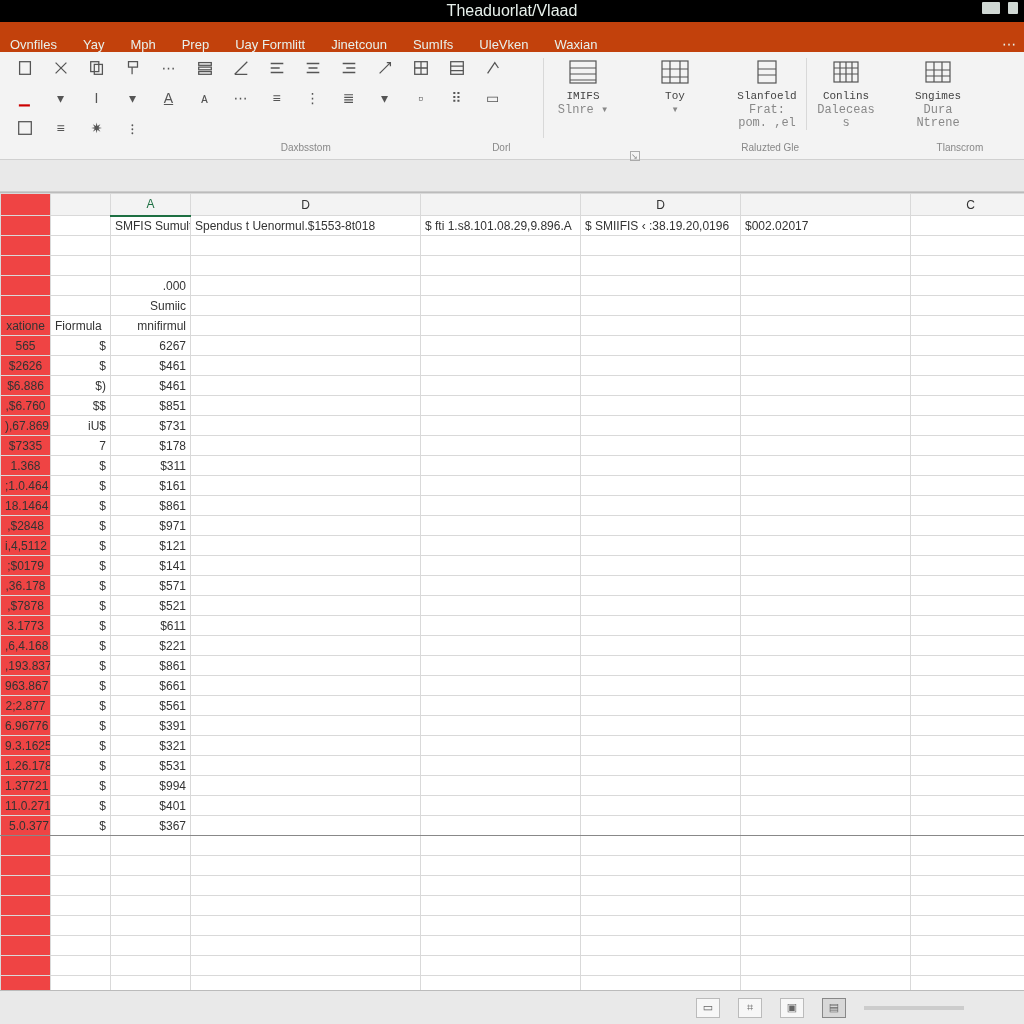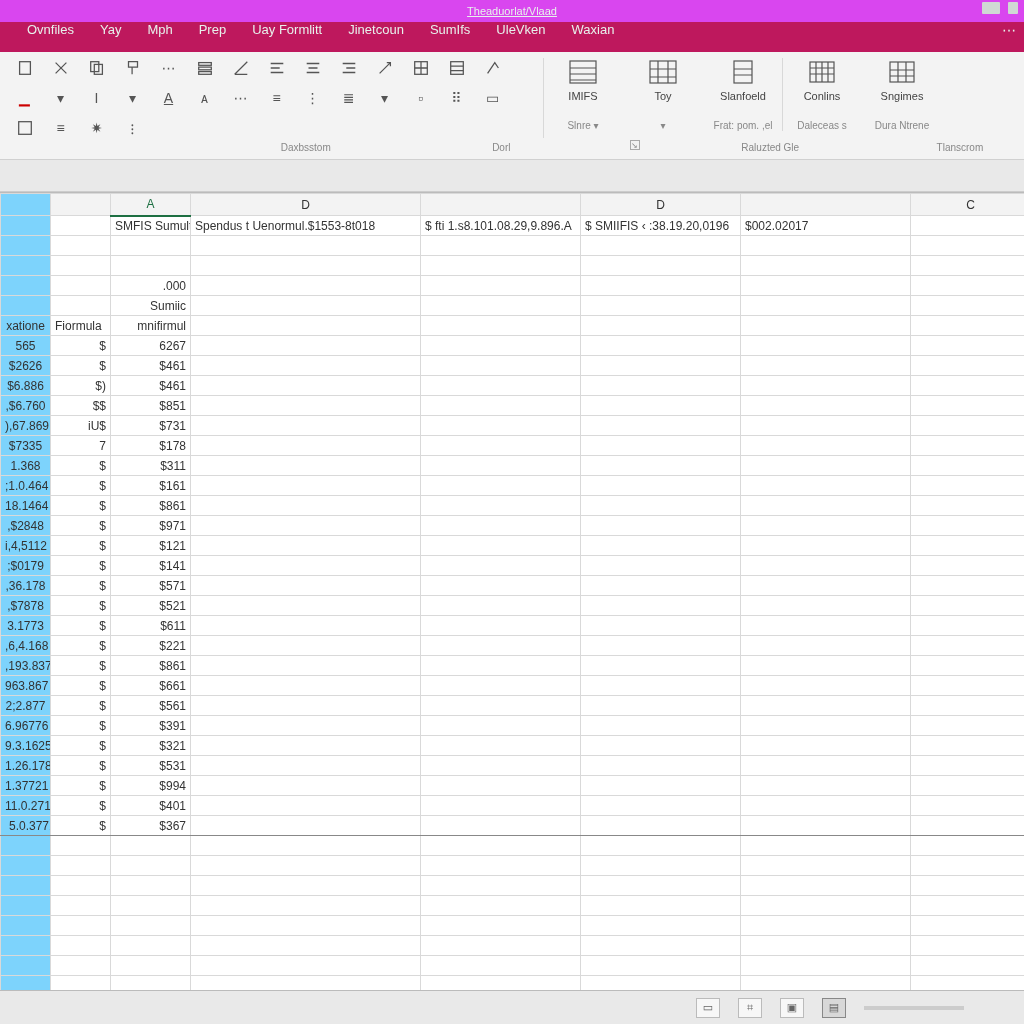--- a/index.html
+++ b/index.html
@@ -1,54 +1,54 @@
 <!DOCTYPE html>
 <html><head>
 <meta charset="utf-8">
 <style>
   * { box-sizing: border-box; margin: 0; padding: 0; }
   html, body { width: 1024px; height: 1024px; font-family: "Segoe UI", Arial, sans-serif; background: #c8c8c8; overflow: hidden; }
   .app { width: 1024px; height: 1024px; display: flex; flex-direction: column; }
 
   
-  .titlebar { height: 22px; background: #d946ef; color: #e8f1ec; display: flex; align-items: center; justify-content: center; font-size: 11px; position: relative; text-decoration: underline; }
+  .titlebar { height: 22px; background: #000000; color: #e8f1ec; display: flex; align-items: center; justify-content: center; font-size: 16px; position: relative; }
   .titlebar .win-controls { position: absolute; right: 6px; top: 2px; display: flex; gap: 8px; }
   .win-controls .ctrl { width: 18px; height: 12px; background: #d0d8d4; border-radius: 1px; }
 
   
-  .menubar { height: 30px; background: #be185d; display: flex; align-items: flex-start; gap: 26px; padding: 0 27px; color: #e8f1ec; font-size: 13px; position: relative; }
+  .menubar { height: 30px; background: #c2410c; display: flex; align-items: flex-end; gap: 26px; padding: 0 10px; color: #e8f1ec; font-size: 13px; position: relative; }
   .menubar .tab { cursor: pointer; }
   .menubar .ellipsis { position: absolute; right: 8px; font-size: 14px; }
 
   
   .ribbon { background: #f3f3f3; border-bottom: 1px solid #d0d0d0; padding: 6px 4px 2px 4px; height: 108px; }
   .ribbon-row { display: flex; align-items: flex-start; gap: 0; }
   .ribbon-group { border-right: 1px solid #d8d8d8; padding: 0 8px; display: flex; flex-direction: column; align-items: center; }
-  .ribbon-group.big-icons { flex-direction: row; gap: 18px; align-items: flex-start; }
+  .ribbon-group.big-icons { flex-direction: row; gap: 30px; align-items: flex-start; font-family: Liberation Mono, monospace; }
   .icon-grid { display: flex; flex-wrap: wrap; gap: 10px 14px; width: 520px; }
   .icon-small { width: 22px; height: 20px; display: inline-flex; align-items: center; justify-content: center; color: #555; font-size: 14px; }
   .icon-small svg { width: 18px; height: 18px; stroke: #555; fill: none; stroke-width: 1.4; }
   .big-btn { display: flex; flex-direction: column; align-items: center; width: 62px; font-size: 10px; color: #444; text-align: center; line-height: 1.1; }
   .big-btn .bicon { width: 34px; height: 28px; margin-bottom: 4px; display:flex; align-items:center; justify-content:center; }
   .big-btn .bicon svg { width: 30px; height: 26px; stroke:#555; fill:none; stroke-width:1.2; }
   .big-btn .lbl1 { font-size: 11px; }
-  .big-btn .lbl2 { font-size: 10px; color:#888; margin-top:18px; }
-  .grp-label-row { display:flex; justify-content:space-around; font-size:10px; color:#888; margin-top:4px; padding: 0 8px; }
+  .big-btn .lbl2 { font-size: 12px; color:#888; margin-top:2px; }
+  .grp-label-row { display:flex; justify-content:space-around; font-size:10px; color:#888; margin-top:4px; padding: 0 8px; align-items: flex-end; }
   .grp-label { flex:0 0 auto; }
 
   
   .spacer { height: 32px; background:#e9e9e9; border-bottom:1px solid #ccc; }
 
   
   .grid-wrap { flex:1; background:#fff; overflow:hidden; position:relative; border-top:1px solid #bbb; }
   table.sheet { border-collapse: collapse; table-layout: fixed; width: 1024px; }
   .sheet th, .sheet td { border: 1px solid #d9d9d9; height: 20px; font-size: 12px; color:#333; padding: 0 4px; white-space: nowrap; overflow:hidden; }
   .sheet thead th { background:#f3f3f3; font-weight: normal; text-align:center; position:relative; height:22px; }
   .sheet thead th.selected { border-bottom: 2px solid #1d6f42; color:#1d6f42; }
-  .sheet .rowhdr { background:#7dd3fc; text-align:center; width:50px; }
+  .sheet .rowhdr { background:#ef4444; text-align:center; width:50px; }
   .col-narrow { width:60px; }
   .col-a { width:80px; }
   .col-wide { width:230px; }
   .num { text-align:right; font-variant-numeric: tabular-nums; }
   .txt { text-align:left; }
   .bold-bottom td { border-bottom: 1.5px solid #888; padding-left: 8px; }
 
   
   .statusbar { height: 34px; background:#e9e9e9; border-top:1px solid #bbb; display:flex; align-items:center; justify-content:flex-end; gap: 18px; padding: 0 60px 0 0; }
   .statusbar .sbtn { width:24px; height:20px; border:1px solid #bbb; background:#f7f7f7; display:flex; align-items:center; justify-content:center; font-size:11px; color:#666; }

